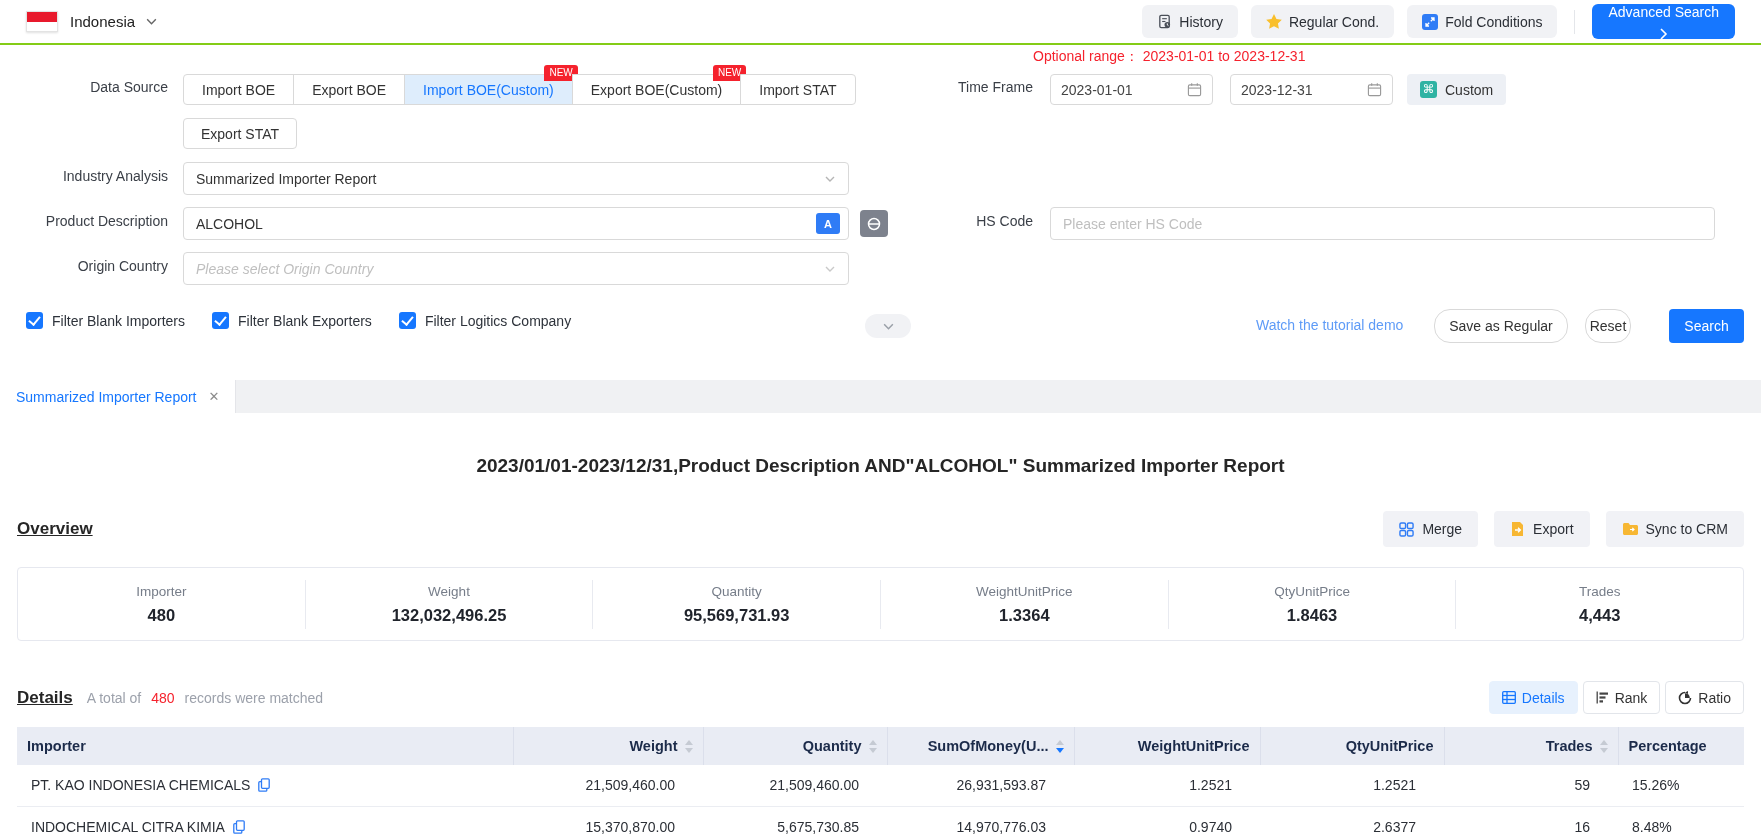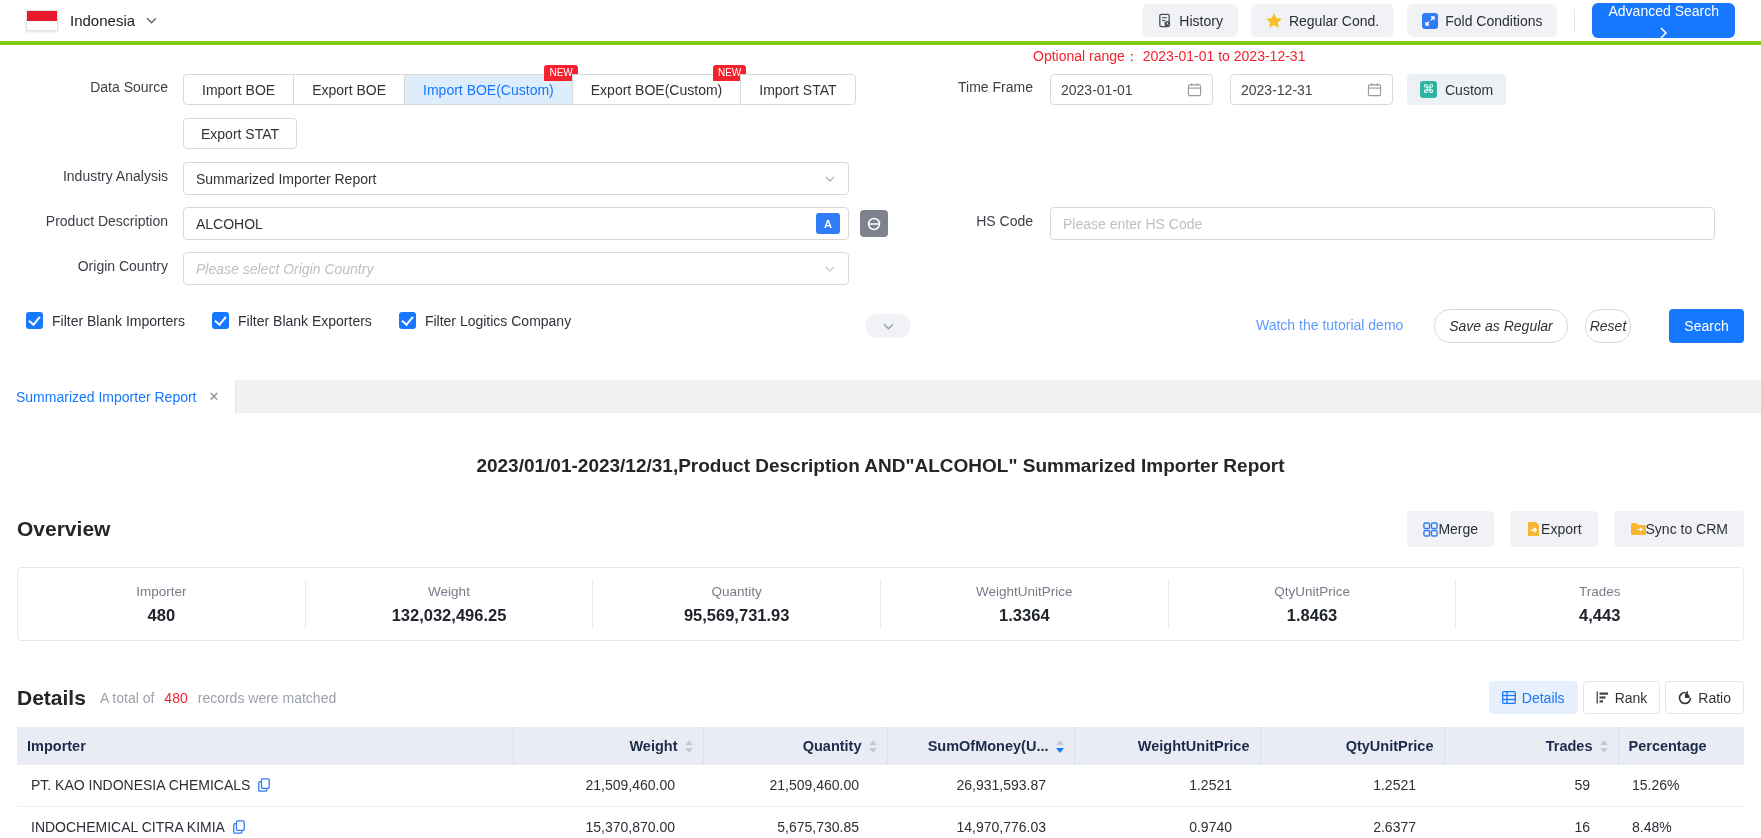--- a/index.html
+++ b/index.html
@@ -2,21 +2,21 @@
 <html><head>
 <meta charset="utf-8">
 <style>
   * { box-sizing: border-box; margin: 0; padding: 0; }
   html,body { width:1761px; height:838px; overflow:hidden; background:#fff;
     font-family:"Liberation Sans", sans-serif; color:#333; }
   .app { position:relative; width:1761px; height:838px; background:#fff; }
 
   
   .topbar { height:45px; display:flex; align-items:center; padding:0 26px;
-    border-bottom:4px solid #84cc16; }
+    border-bottom:2px solid #84cc16; }
   .flag { width:32px; height:21px; border:1px solid #e3e3e3; margin-right:12px;
     display:flex; flex-direction:column; box-shadow:0 1px 2px rgba(0,0,0,.12); }
   .flag .t { flex:1; background:#e8192c; } .flag .b { flex:1; background:#fff; }
   .country-name { font-size:15px; color:#222; margin-right:10px; }
   .tb-right { margin-left:auto; display:flex; align-items:center; gap:13px; }
   .tb-btn { display:flex; align-items:center; gap:7px; height:33px; padding:0 15px;
     background:#f1f2f5; border:none; border-radius:6px; font-size:14px; color:#2b2f36; cursor:pointer; }
   .tb-divider { width:1px; height:24px; background:#e4e6ea; margin:0 4px; }
   .adv-btn { display:flex; align-items:center; gap:8px; height:35px; padding:0 16px;
     background:#1677ff; color:#fff; border:none; border-radius:6px; font-size:14px; cursor:pointer;flex-direction:column; }
@@ -75,40 +75,40 @@
   .chk .box { width:17px; height:17px; background:#1677ff; border-radius:3px; position:relative; }
   .chk .box::after { content:""; position:absolute; left:5px; top:2px; width:5px; height:9px;
     border-right:2px solid #fff; border-bottom:2px solid #fff; transform:rotate(40deg); }
   .collapse-pill { position:absolute; left:865px; top:269px; width:46px; height:24px;
     background:#f1f2f5; border:none; border-radius:13px; display:flex; align-items:center;
     justify-content:center; cursor:pointer; }
 
   .tutorial-link { position:absolute; left:1256px; top:272px; font-size:14px; color:#5e9bf7;
     cursor:pointer; text-decoration:none; }
   .ghost-btn { position:absolute; top:264px; height:34px; background:#fff; border:1px solid #d9d9d9;
-    border-radius:16px; font-size:14px; color:#333; cursor:pointer;font-style:italic; }
+    border-radius:16px; font-size:14px; color:#333; cursor:pointer; }
   .save-btn { left:1434px; width:134px; }
   .reset-btn { left:1585px; width:46px; }
   .search-btn { position:absolute; left:1669px; top:264px; width:75px; height:34px; background:#1677ff;
     border:none; border-radius:4px; color:#fff; font-size:14px; cursor:pointer; }
 
   
   .tabstrip { height:33px; background:#f0f1f3; display:flex; }
   .tab { background:#fff; display:flex; align-items:center; gap:12px; padding:0 16px;
     font-size:14px; color:#1677ff; border-right:1px solid #e4e5e9; cursor:pointer; }
   .tab .close { color:#8c8c8c; font-size:13px; cursor:pointer; }
 
   
   .main { padding:0 17px; }
   .report-title { text-align:center; margin-top:42px; font-size:19px; font-weight:600; color:#262626; }
 
   .overview-row { display:flex; align-items:center; margin-top:34px; }
-  .sec-heading { font-size:21px; font-weight:bold; color:#262626; }
+  .sec-heading { font-size:17px; font-weight:bold; color:#262626;text-decoration:underline; }
   .ov-btns { margin-left:auto; display:flex; gap:16px; }
-  .pill-btn { display:flex; align-items:center; gap:0; height:36px; padding:0 16px;
+  .pill-btn { display:flex; align-items:center; gap:8px; height:36px; padding:0 16px;
     background:#f1f2f6; border:none; border-radius:4px; font-size:14px; color:#2b2f36; cursor:pointer; }
 
   .stats-panel { margin-top:20px; border:1px solid #e6e8ef; border-radius:4px; height:74px;
     display:flex; align-items:center; }
   .stat { flex:1; text-align:center; padding:4px 0; }
   .stat + .stat { border-left:1px solid #e8eaf0; }
   .stat .s-label { font-size:13.5px; color:#767d89; }
   .stat .s-value { font-size:16.5px; font-weight:bold; color:#20242c; margin-top:7px; }
 
   .details-row { display:flex; align-items:center; margin-top:40px; }

